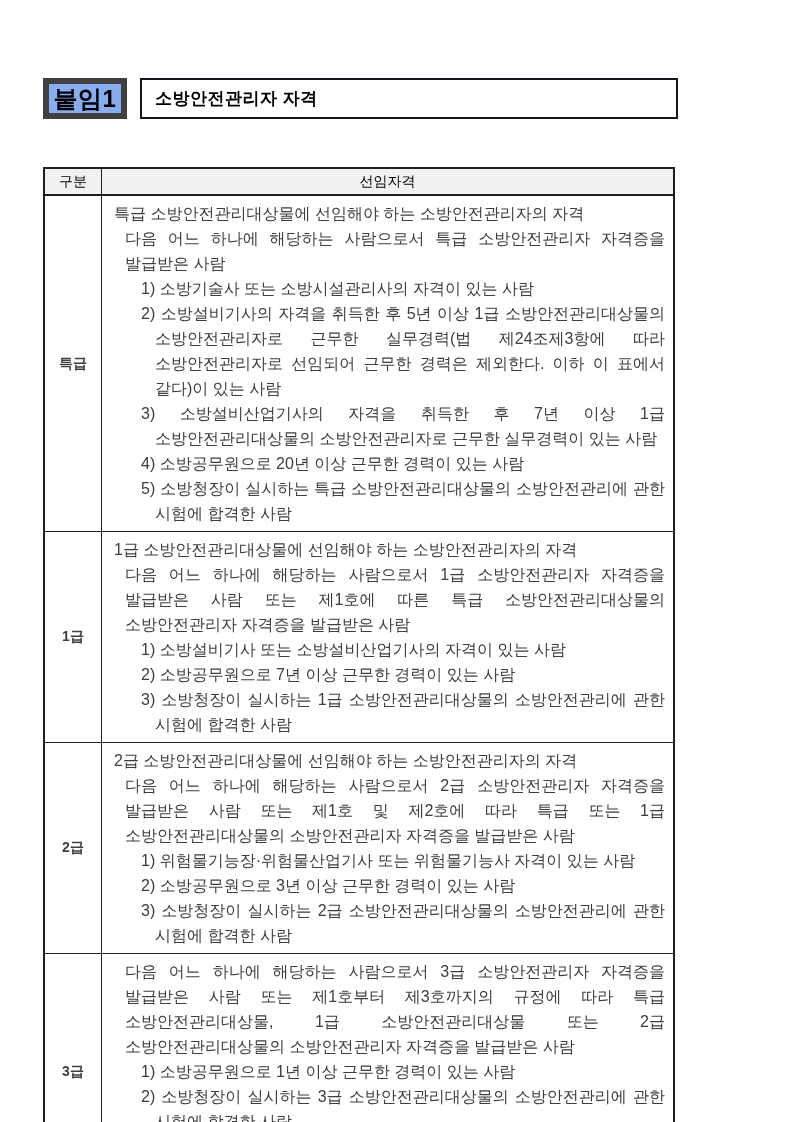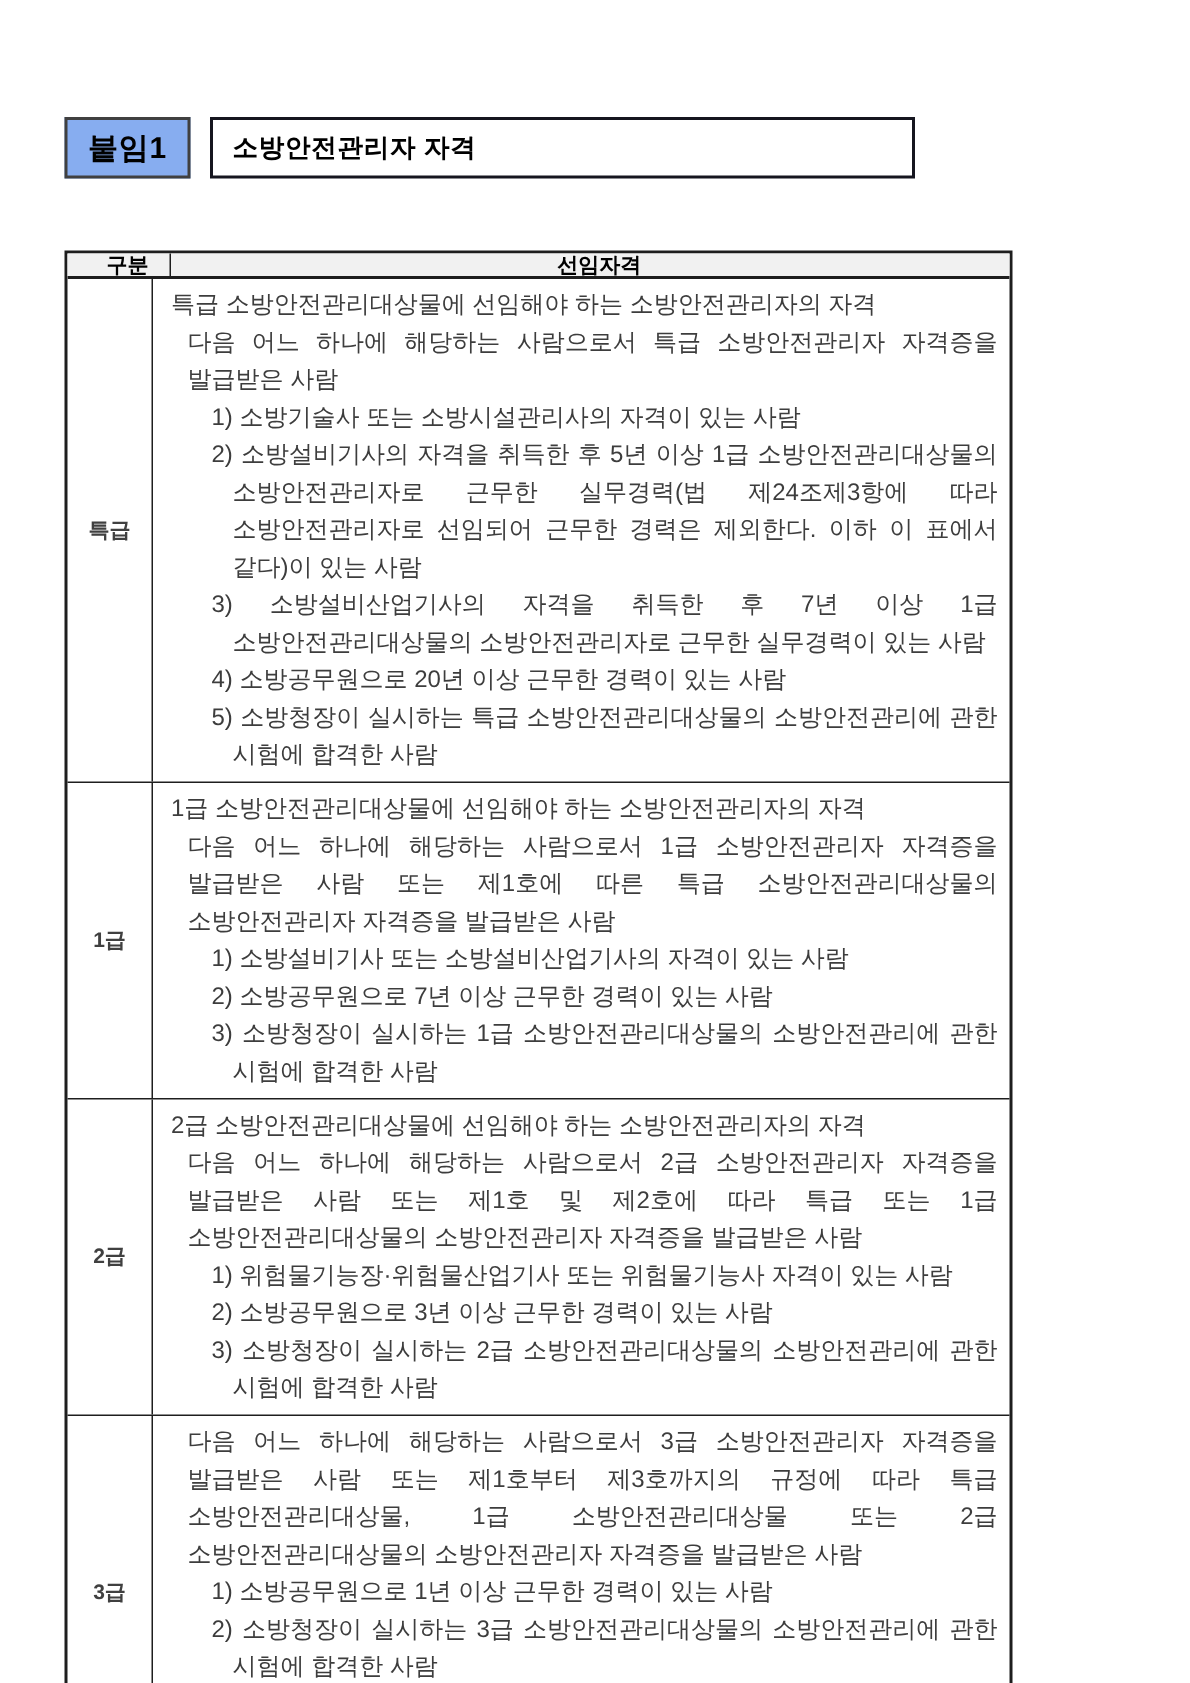--- a/index.html
+++ b/index.html
@@ -11,27 +11,27 @@
   }
 
   
   .header-row {
     position:absolute; left:43px; top:78px;
     display:flex; align-items:stretch; gap:13px;
   }
   .badge {
     width:84px; height:41px;
     background:var(--badge-bg,#87ADF0);
-    border:2px solid #404040;
+    border:6px solid #404040;
     display:flex; align-items:center; justify-content:center;
-    font-size:20px; font-weight:800; color:#000;
+    font-size:24px; font-weight:800; color:#000;
     letter-spacing:0.5px;
   }
   .title-box {
-    width:470px; height:41px;
+    width:538px; height:41px;
     border:2px solid #15151f;
     background:#fff;
     display:flex; align-items:center;
     padding-left:13px;
     font-size:17px; font-weight:800; color:#000;
     letter-spacing:0.5px;
   }
 
   
   .qual-table {
@@ -39,23 +39,22 @@
     border:2px solid #1e1e1e;
     background:#fff;
   }
   .t-row { display:flex; align-items:stretch; }
   .t-header {
     background:var(--header-bg,#F1F1F1);
     border-bottom:2px solid #1e1e1e;
   }
   .t-header .cell { 
     display:flex; align-items:center; justify-content:center;
-    font-weight:700; color:#000; font-size:14px;
-    height:15px;
-    margin-left:12px;
+    font-weight:400; color:#000; font-size:14px;
+    height:25px;
   }
   .col-grade { width:57px; flex:0 0 57px; border-right:1px solid #1e1e1e; }
   .col-content { flex:1 1 auto; min-width:0; }
   .body-row { border-bottom:1px solid #1e1e1e; }
   .body-row:last-child { border-bottom:none; }
   .grade-cell {
     display:flex; align-items:center; justify-content:center;
     font-weight:800; font-size:14px; color:#404040;
   }
   .content-cell {

